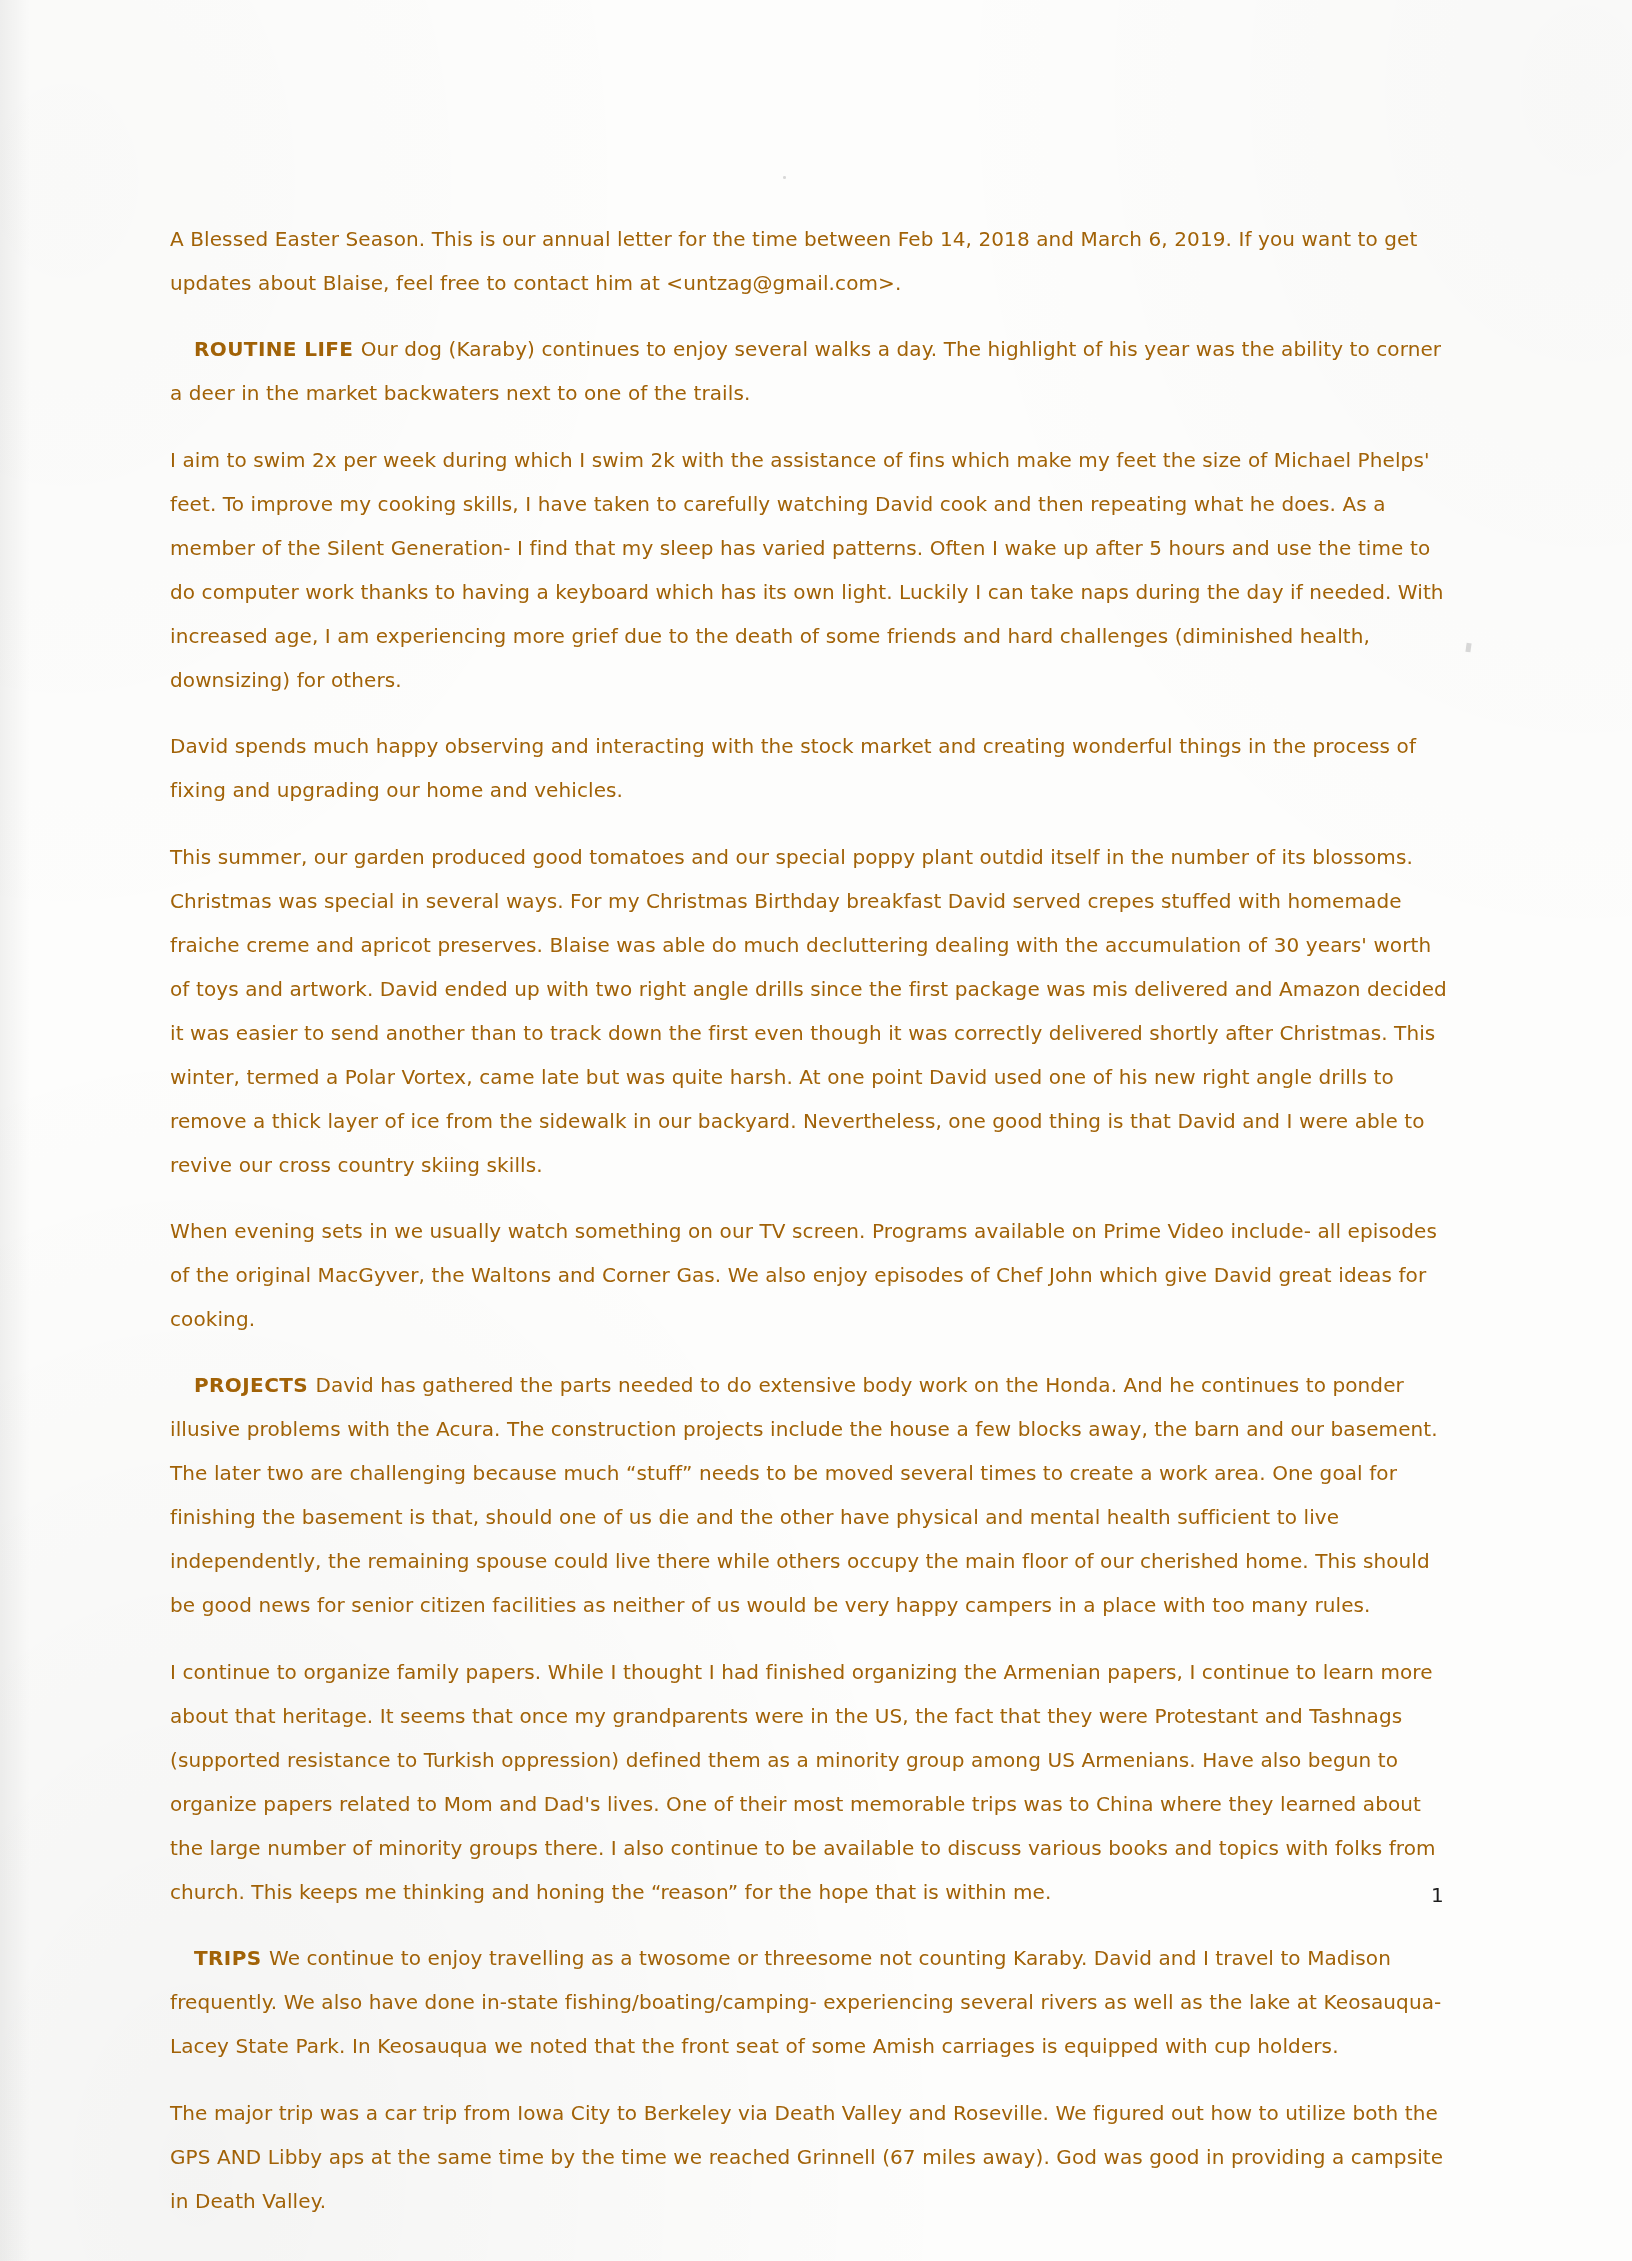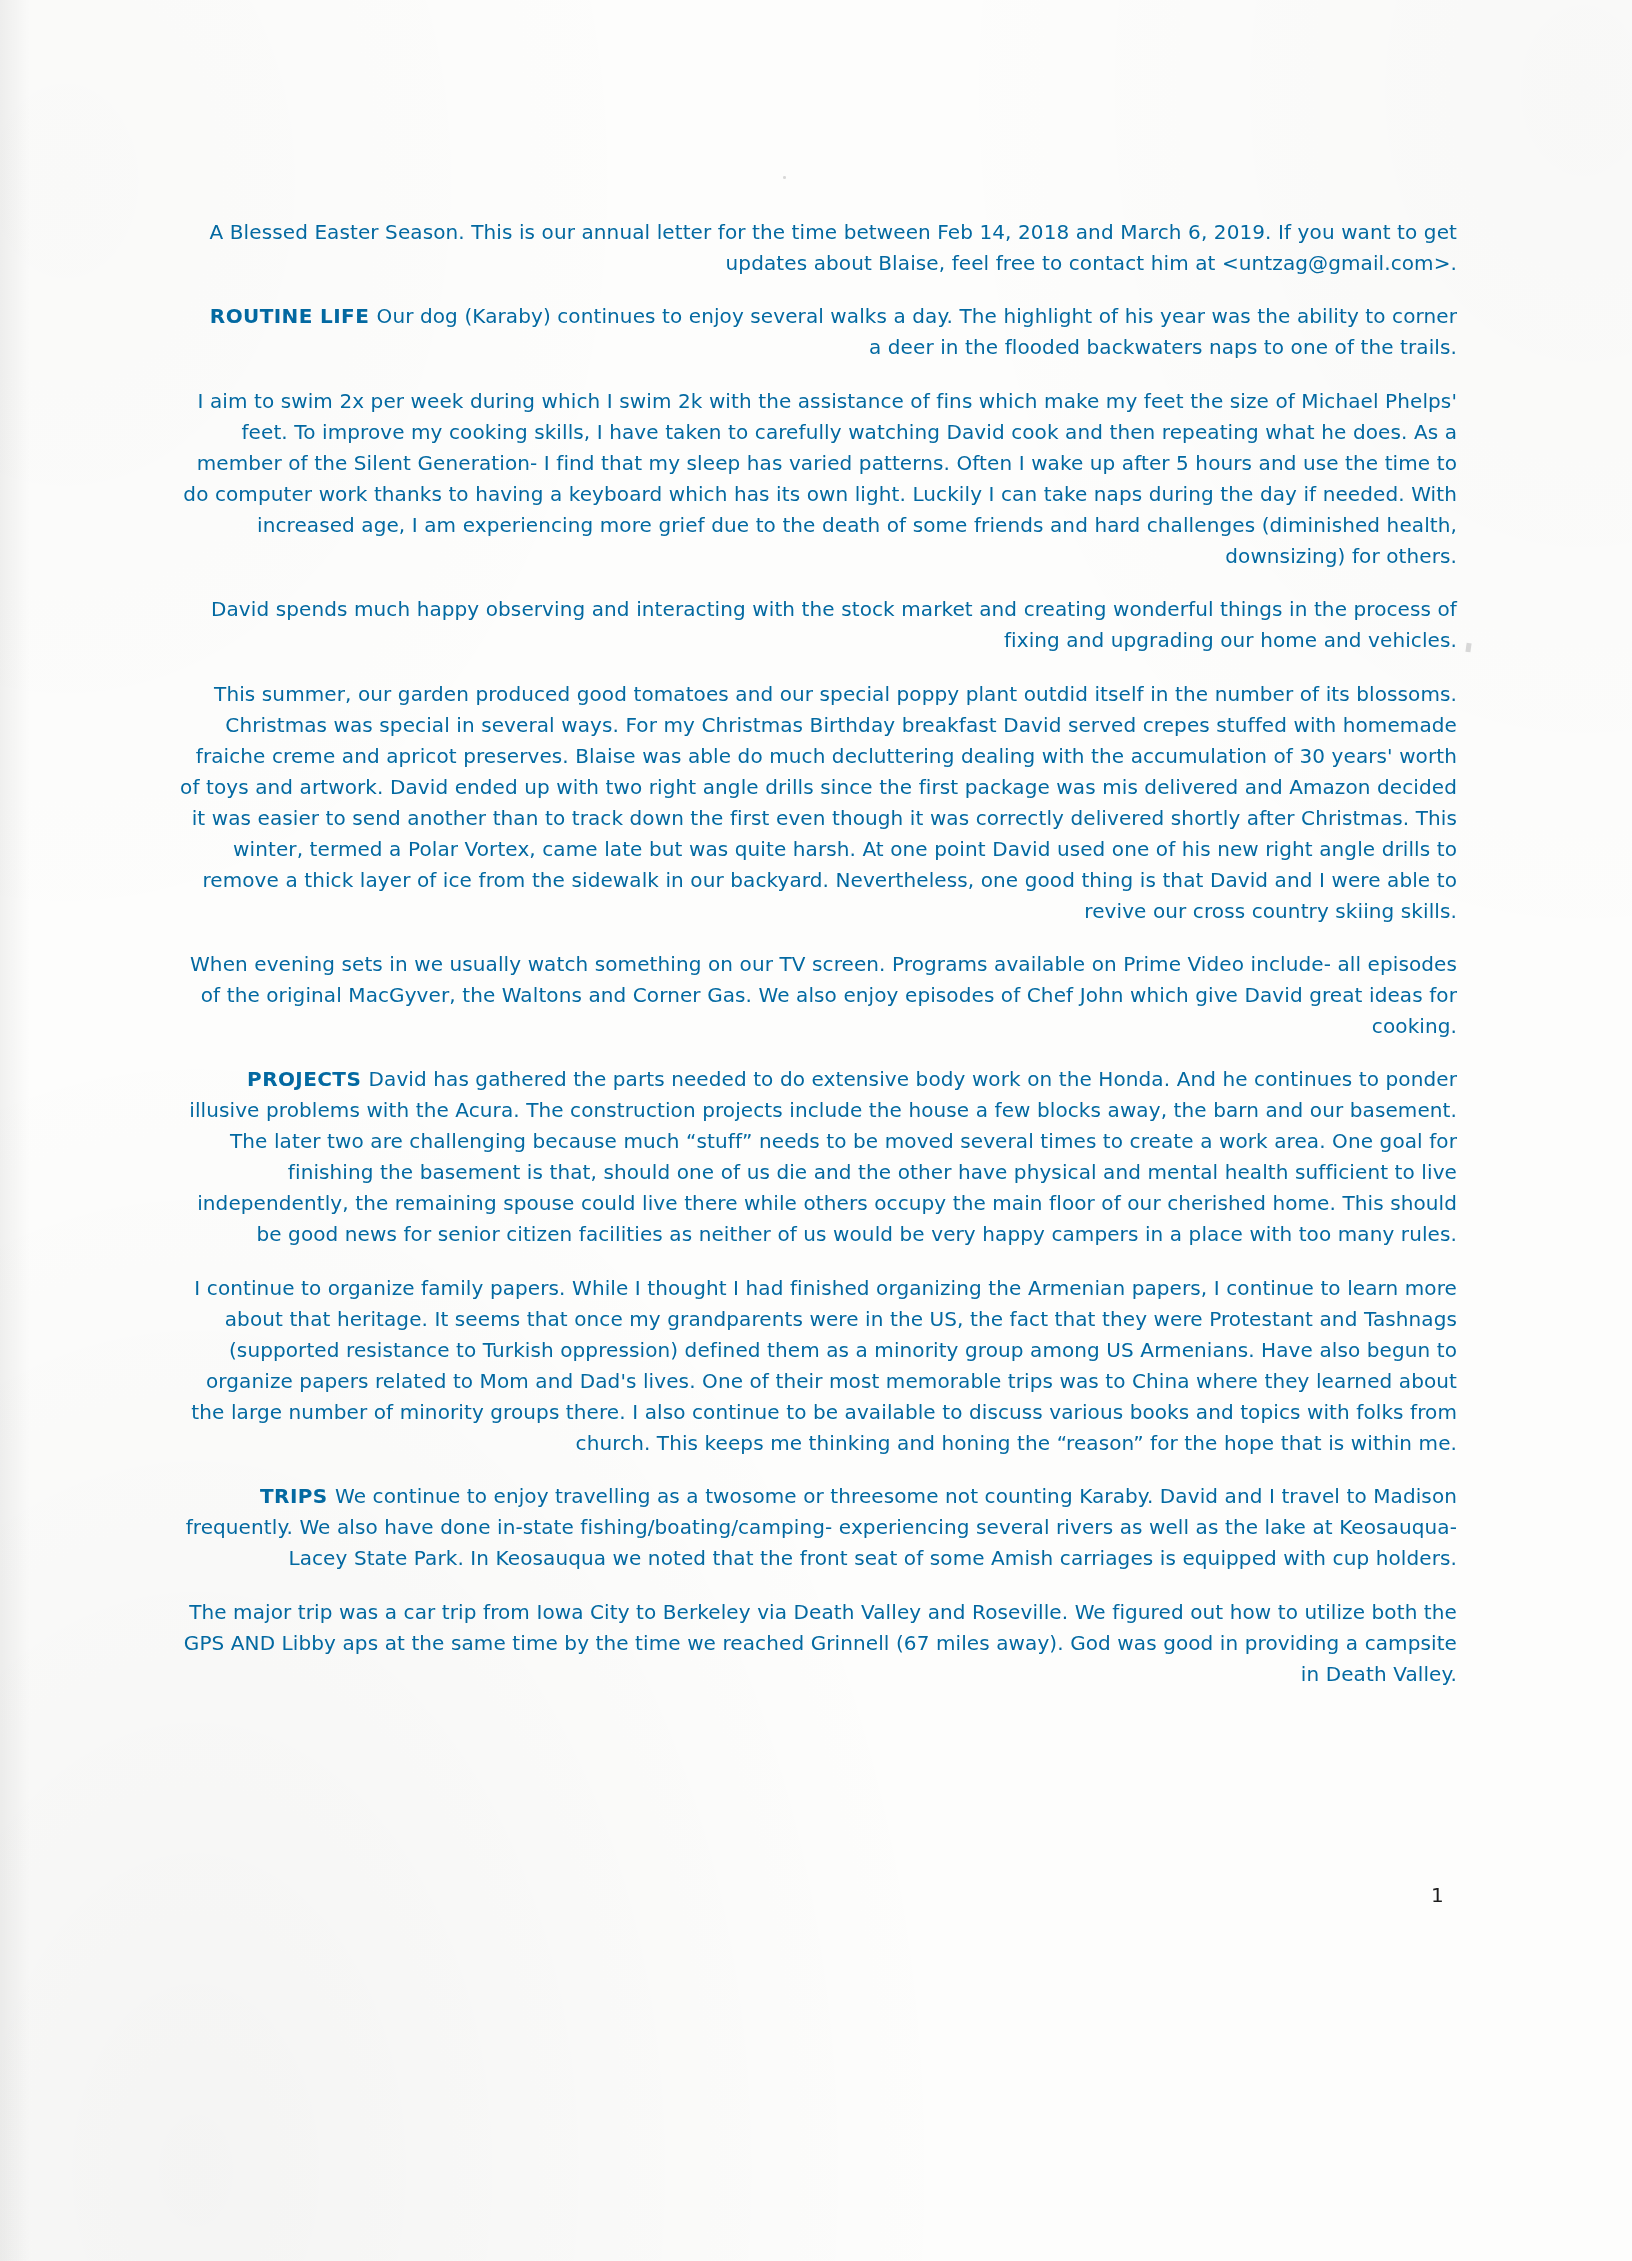--- a/index.html
+++ b/index.html
@@ -32,24 +32,24 @@
   }
   .letter {
     position: absolute;
     left: 170px;
     top: 217px;
     width: 1287px;
   }
   p.para {
     margin: 0 0 22.4px 0;
     font-size: 20px;
-    line-height: 31px;
+    line-height: 44px;
     letter-spacing: 0.1px;
-    text-align: right;
-    color: #0369a1;
+    text-align: left;
+    color: #a16207;
   }
   p.para:last-child {
     margin-bottom: 0;
   }
   .section-head {
     font-weight: bold;
     letter-spacing: 0.4px;
     margin-left: 24px;
   }
   .page-number {
@@ -85,21 +85,21 @@
   <div class="speck speck-b"></div>
 
   <div class="letter">
 
     <p class="para">
       <span>A Blessed Easter Season.  This is our annual letter for the time between Feb 14, 2018 and March 6, 2019.  If you want to get updates about Blaise, feel free to contact him at &lt;untzag@gmail.com&gt;.</span>
     </p>
 
     <p class="para">
       <span class="section-head">ROUTINE LIFE  </span>
-      <span>Our dog (Karaby) continues to enjoy several walks a day.  The highlight of his year was the ability to corner a deer in the flooded backwaters naps to one of the trails.</span>
+      <span>Our dog (Karaby) continues to enjoy several walks a day.  The highlight of his year was the ability to corner a deer in the market backwaters next to one of the trails.</span>
     </p>
 
     <p class="para">
       <span>I aim to swim 2x per week during which I swim 2k with the assistance of fins which make my feet the size of Michael Phelps' feet.   To improve my cooking skills, I have taken to carefully watching David cook and then repeating what he does.  As a member of the Silent Generation- I find that my sleep has varied patterns.  Often I wake up after 5 hours and use the time to do computer work thanks to having a keyboard which has its own light.  Luckily I can take naps during the day if needed.  With increased age, I am experiencing more grief due to the death of some friends and hard challenges (diminished health, downsizing) for others.</span>
     </p>
 
     <p class="para">
       <span>David spends much happy observing and interacting with the stock market and creating wonderful things in the process of fixing and upgrading our home and vehicles.</span>
     </p>
 

